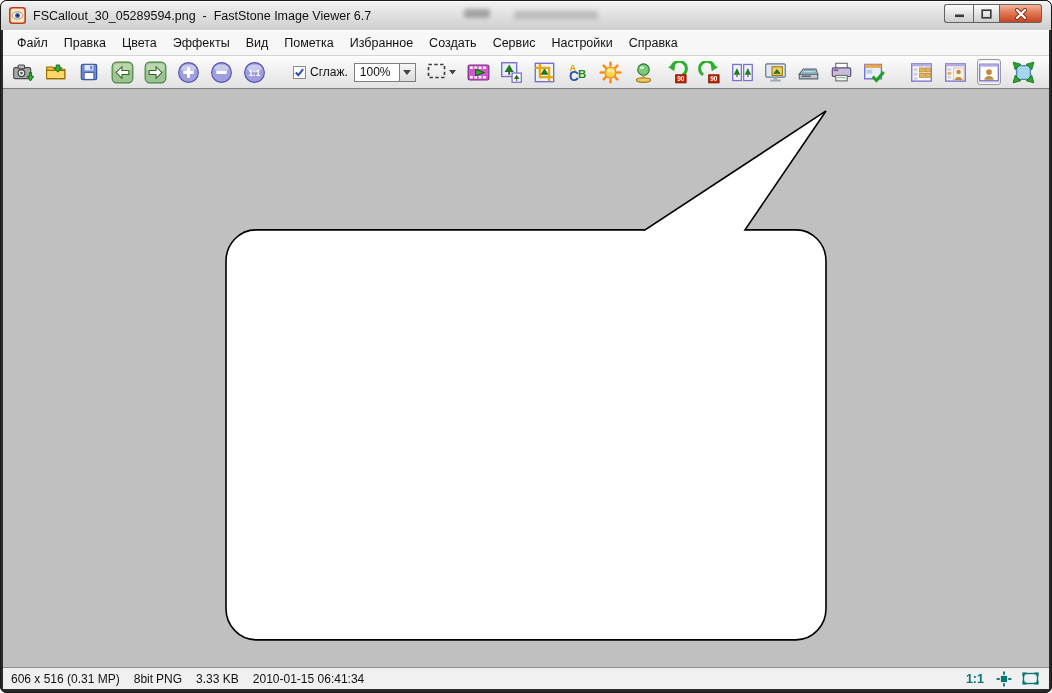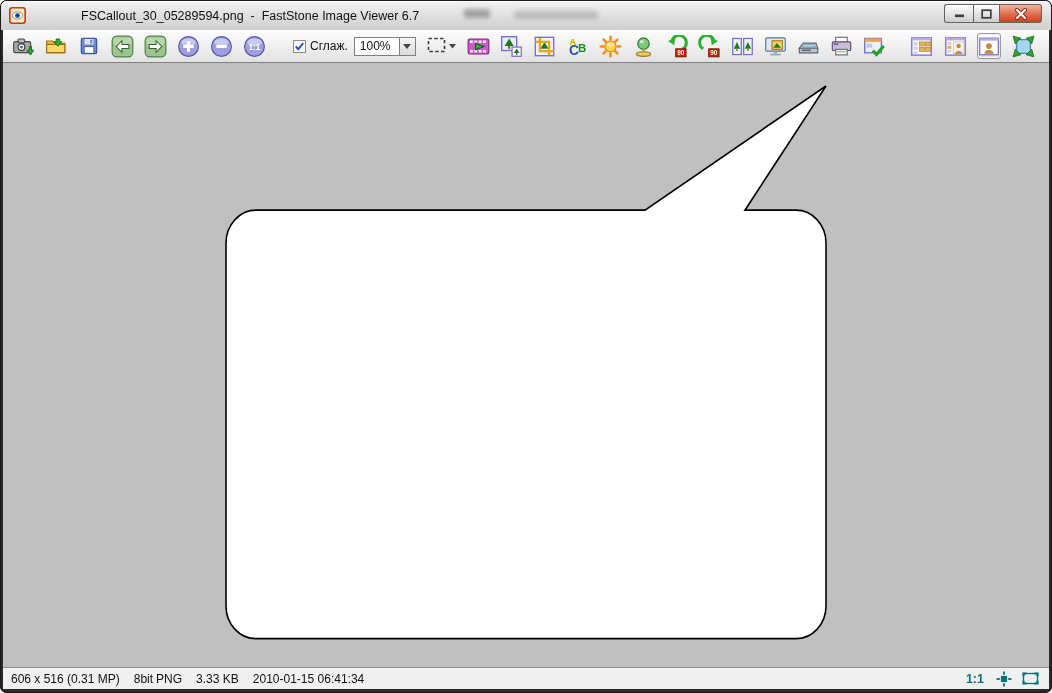--- a/index.html
+++ b/index.html
@@ -2,21 +2,21 @@
 <html><head>
 <meta charset="utf-8">
 <style>
   html,body{margin:0;padding:0;background:#ffffff;font-family:"Liberation Sans","DejaVu Sans",sans-serif;}
   *{box-sizing:border-box;}
   .window{position:relative;width:1052px;height:693px;background:#2a2a2a;border-radius:7px;overflow:hidden;
           box-shadow:inset 0 0 0 1px #1a1a1a;}
   
   .titlebar{position:absolute;left:1px;right:1px;top:1px;height:29px;border-radius:6px 6px 0 0;
             background:linear-gradient(#f2f2f2,#dcdcdc 60%,#cfcfcf);
-            box-shadow:inset 0 1px 0 #ffffff;display:flex;align-items:center;gap:48px;}
+            box-shadow:inset 0 1px 0 #ffffff;display:flex;align-items:center;}
   .app-icon{width:17px;height:17px;margin-left:8px;flex:0 0 auto;}
   .title-text{margin-left:7px;font-size:12.5px;color:#111;white-space:pre;}
   .smudge{position:absolute;pointer-events:none;}
   .smudge.s1{left:463px;top:8px;width:26px;height:9px;background:#6f6f6f;opacity:.55;filter:blur(2px);border-radius:2px;}
   .smudge.s2{left:513px;top:10px;width:84px;height:8px;background:#8a8a8a;opacity:.45;filter:blur(2.5px);border-radius:2px;}
   .winbtns{position:absolute;right:9px;top:3px;display:flex;}
   .wbtn{height:19px;border:1px solid #636363;background:linear-gradient(#fdfdfd,#e8e8e8 45%,#cdcdcd);
         display:flex;align-items:center;justify-content:center;}
   .wbtn.min{width:29px;border-radius:3px 0 0 3px;border-right:none;}
   .wbtn.max{width:27px;}
@@ -95,20 +95,33 @@
           <g stroke="#ffffff" stroke-width="2.4" stroke-linecap="round">
               <path d="M3 2 L11 10 M11 2 L3 10"></path>
             </g>
         </svg>
       </div>
     </div>
   </div>
 
   <div class="content">
 
+    <div class="menubar">
+      <span class="menu-item">Файл</span>
+      <span class="menu-item">Правка</span>
+      <span class="menu-item">Цвета</span>
+      <span class="menu-item">Эффекты</span>
+      <span class="menu-item">Вид</span>
+      <span class="menu-item">Пометка</span>
+      <span class="menu-item">Избранное</span>
+      <span class="menu-item">Создать</span>
+      <span class="menu-item">Сервис</span>
+      <span class="menu-item">Настройки</span>
+      <span class="menu-item">Справка</span>
+    </div>
 
     <div class="toolbar">
 
       <div class="tb">
         <svg width="22" height="22" viewBox="0 0 20 20">
           <rect x="1.5" y="6" width="15.5" height="10" rx="1.5" fill="#a8a8a8" stroke="#474747"></rect>
           <rect x="5.5" y="3.6" width="6" height="3.6" rx="1" fill="#b8b8b8" stroke="#474747"></rect>
           <circle cx="8.6" cy="11" r="3.1" fill="#e4ebf1" stroke="#333"></circle>
           <circle cx="8.6" cy="11" r="1.3" fill="#54656f"></circle>
           <path d="M15.8 10.5 v3.4 h-2 l3 4.3 3-4.3 h-2 v-3.4 z" fill="#2fae2f" stroke="#0b5f0b" stroke-width="0.8"></path>

